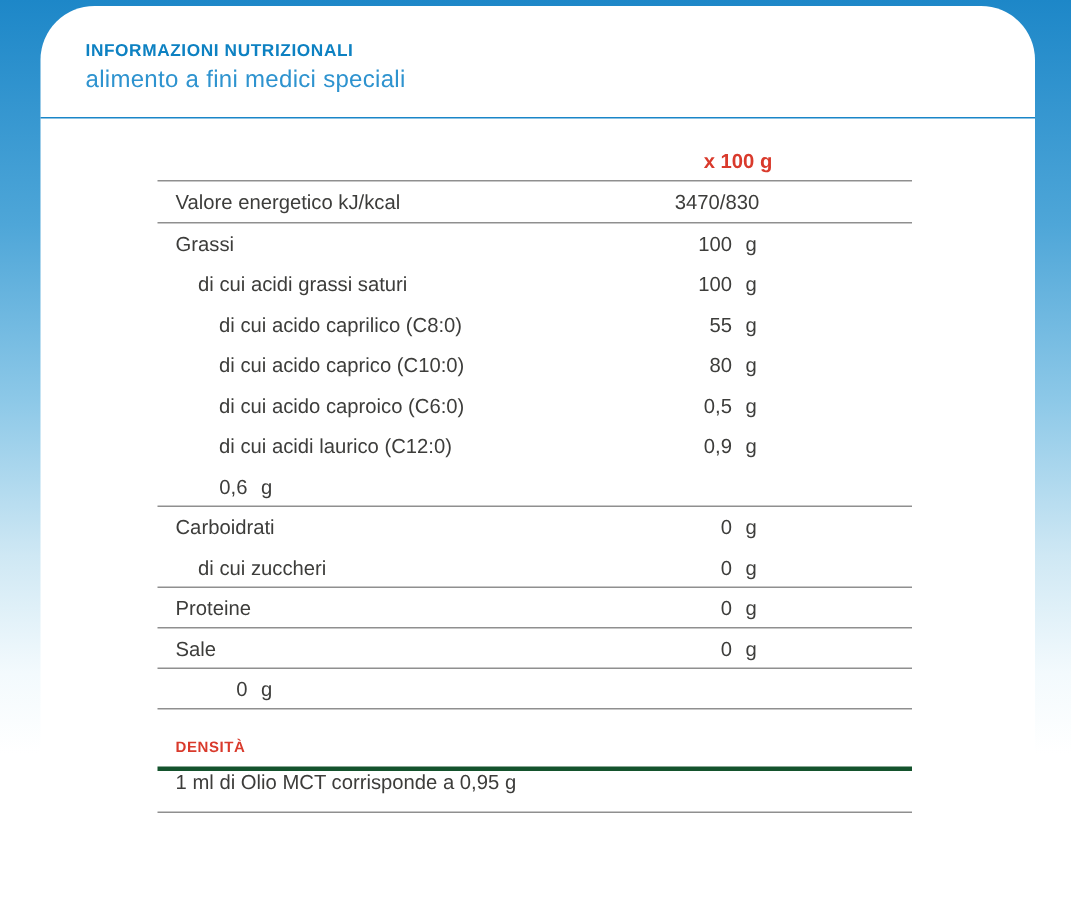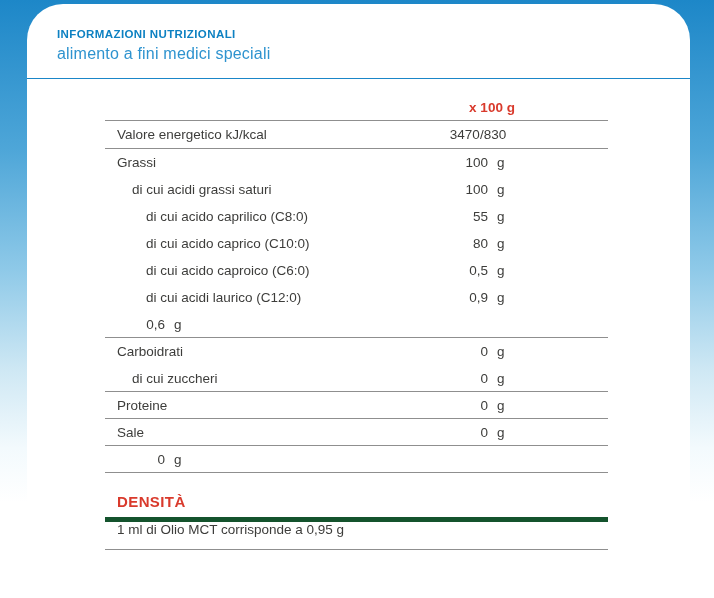--- a/index.html
+++ b/index.html
@@ -70,24 +70,24 @@
     position: absolute;
     left: 78px;
     top: 489px;
     width: 503px;
     color: #3d3d3b;
     font-size: 13.5px;
   }
   .density-title {
     color: #d93a2c;
     font-weight: bold;
-    font-size: 15px;
+    font-size: 10px;
     letter-spacing: 0.4px;
     padding: 0 0 7px 12px;
-    border-bottom: 5px solid #14532d;
+    border-bottom: 3px solid #14532d;
   }
   .density-row {
     height: 28px;
     display: flex;
     padding-left: 12px;
     border-bottom: 1px solid #8f8f8f;
   }
 </style>
 </head>
 <body>

